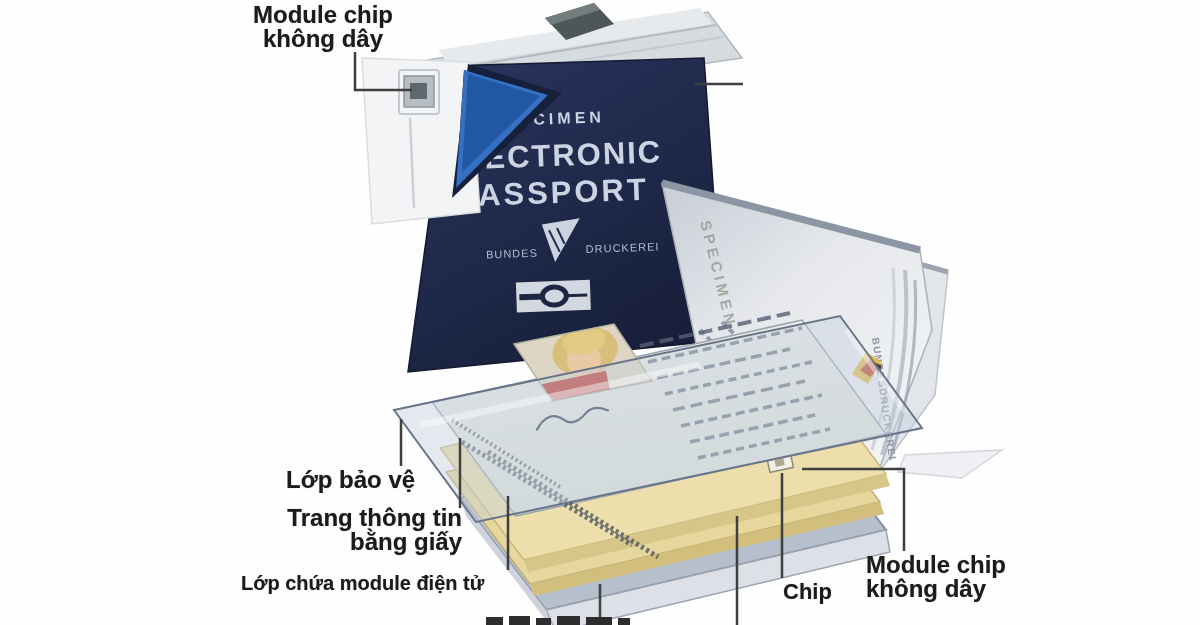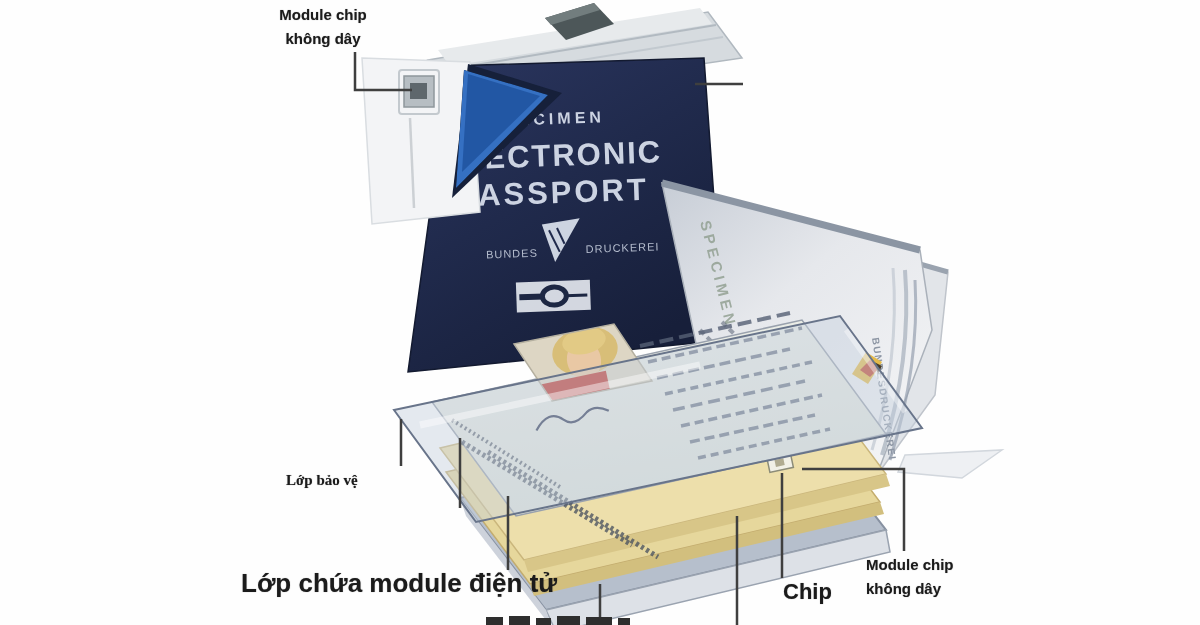--- a/index.html
+++ b/index.html
@@ -1,27 +1,27 @@
 <!DOCTYPE html>
 <html><head>
 <meta charset="utf-8">
 <style>
   html,body{margin:0;padding:0;background:#fff;}
   #stage{position:relative;width:1200px;height:625px;background:#fefefe;overflow:hidden;
          font-family:"Liberation Sans",sans-serif;}
   #art{position:absolute;left:0;top:0;}
-  .lbl{position:absolute;color:#1b1b1b;font-weight:bold;font-size:15px;line-height:24px;
+  .lbl{position:absolute;color:#1b1b1b;font-weight:bold;font-size:24px;line-height:24px;
        text-shadow:0 0 1px rgba(40,40,40,.45);white-space:nowrap;}
   .lbl.center{text-align:center;}
   .lbl.right{text-align:right;}
   #lbl-module-top{left:234px;top:3px;width:178px;}
   #lbl-bia{left:748px;top:69px;}
-  #lbl-baove{left:286px;top:468px;font-family:Liberation Serif, serif;}
+  #lbl-baove{left:286px;top:468px;}
   #lbl-trang{left:252px;top:506px;width:210px;}
-  #lbl-lopchua{left:241px;top:571px;font-size:26px;}
+  #lbl-lopchua{left:241px;top:571px;font-size:20px;}
   #lbl-chip{left:757px;top:580px;font-size:22px;margin-left:26px;}
   #lbl-module-bot{left:866px;top:553px;width:170px;}
 </style>
 </head>
 <body>
 
 <div id="stage">
 
 <svg id="art" width="1200" height="625" viewBox="0 0 1200 625">
   <defs>
@@ -198,20 +198,24 @@
 </svg>
 
 <div class="lbl center" id="lbl-module-top">
   <span>Module chip</span><br>
   <span>không dây</span>
 </div>
 
 
 <div class="lbl" id="lbl-baove">Lớp bảo vệ</div>
 
+<div class="lbl right" id="lbl-trang">
+  <span>Trang thông tin</span><br>
+  <span>bằng giấy</span>
+</div>
 
 <div class="lbl" id="lbl-lopchua">Lớp chứa module điện tử</div>
 
 <div class="lbl" id="lbl-chip">Chip</div>
 
 <div class="lbl" id="lbl-module-bot">
   <span>Module chip</span><br>
   <span>không dây</span>
 </div>
 

